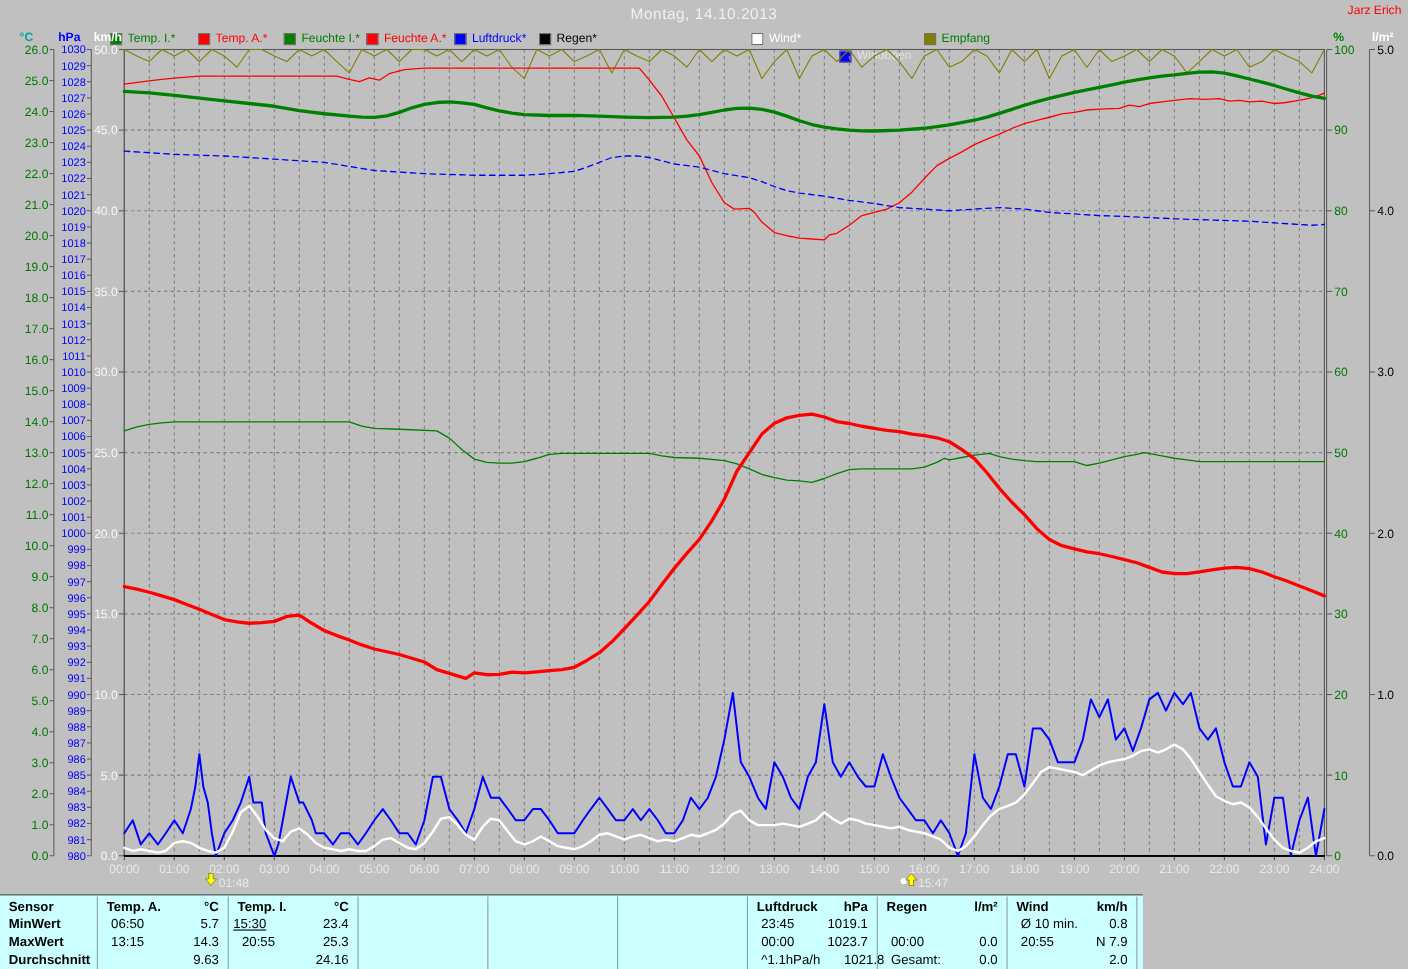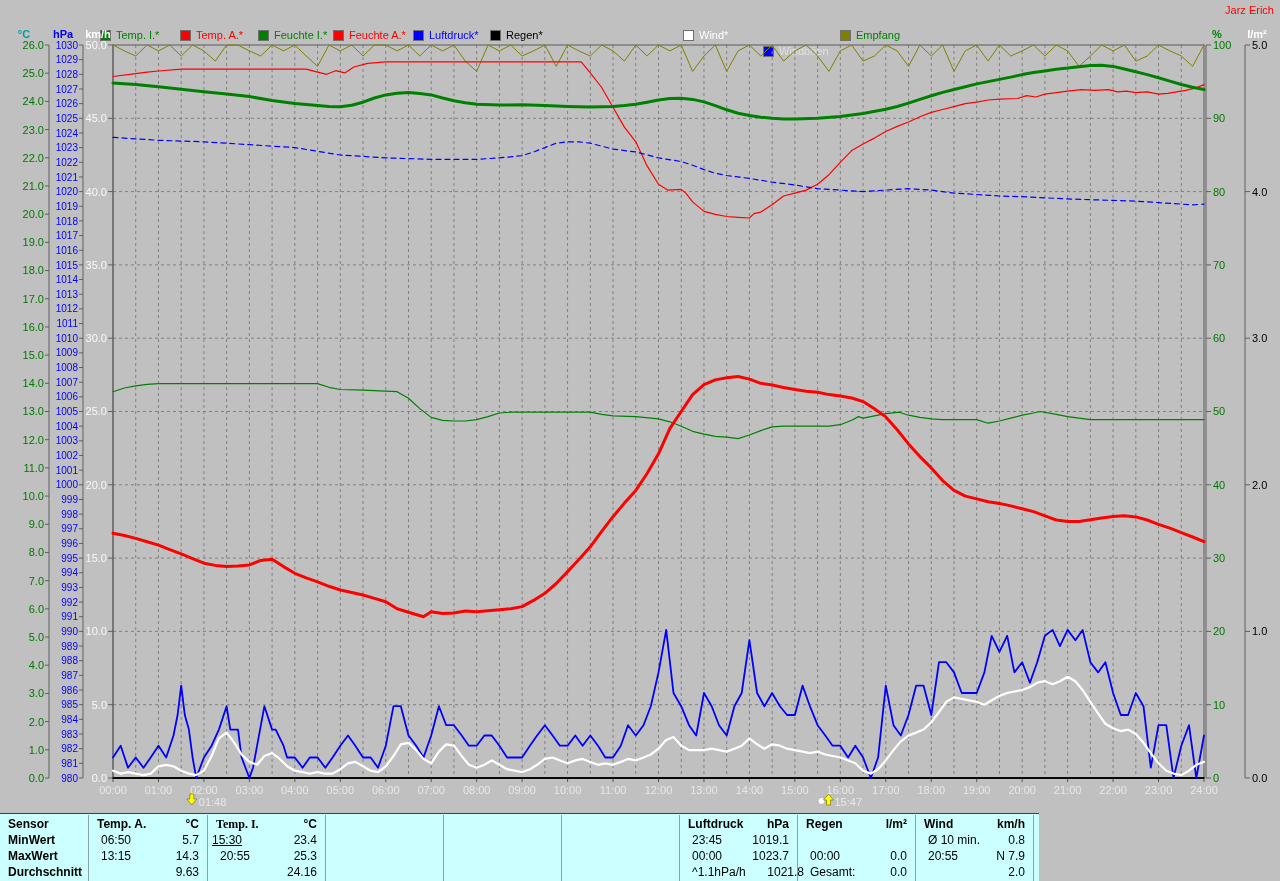--- a/index.html
+++ b/index.html
@@ -14,20 +14,21 @@
   #datatable{position:absolute;top:813px;left:0;width:1039px;height:68px;background:#ccffff;border-top:1px solid #404040;}
   .tcell{position:absolute;font-size:12px;color:#000;white-space:nowrap;line-height:15px;}
   .tbold{font-weight:bold;}
   .tright{transform:translateX(-100%);}
   .tdiv{position:absolute;top:1px;width:1px;height:66px;background:#8aa0a8;}
 </style>
 </head>
 <body>
 
 <div id="screen">
+  <div id="title">Montag, 14.10.2013</div>
   <div id="author">Jarz Erich</div>
   <div id="legend">
       <div class="legend-item" style="left: 100px;">
         <span class="sw" style="background: rgb(0, 128, 0);"></span>
         <span style="color: rgb(0, 128, 0);">Temp. I.*</span>
       </div>
       <div class="legend-item" style="left: 180px;">
         <span class="sw" style="background: rgb(255, 0, 0);"></span>
         <span style="color: rgb(255, 0, 0);">Temp. A.*</span>
       </div>
@@ -440,21 +441,21 @@
       <div class="tdiv" style="left: 797px;"></div>
       <div class="tdiv" style="left: 915px;"></div>
       <div class="tdiv" style="left: 1033px;"></div>
       <div class="tcell tbold" style="left: 97px; top: 3px;">Temp. A.</div>
       <div class="tcell tbold tright" style="left: 199px; top: 3px;">°C</div>
       <div class="tcell" style="left: 101px; top: 19px;">06:50</div>
       <div class="tcell tright" style="left: 199px; top: 19px;">5.7</div>
       <div class="tcell" style="left: 101px; top: 35px;">13:15</div>
       <div class="tcell tright" style="left: 199px; top: 35px;">14.3</div>
       <div class="tcell tright" style="left: 199px; top: 51px; text-align: center;">9.63</div>
-      <div class="tcell tbold" style="left: 216px; top: 3px; font-family: Liberation Serif, serif;">Temp. I.</div>
+      <div class="tcell tbold" style="left: 216px; top: 3px;">Temp. I.</div>
       <div class="tcell tbold tright" style="left: 317px; top: 3px;">°C</div>
       <div class="tcell" style="left: 212px; top: 19px; text-decoration: underline;">15:30</div>
       <div class="tcell tright" style="left: 317px; top: 19px;">23.4</div>
       <div class="tcell" style="left: 220px; top: 35px;">20:55</div>
       <div class="tcell tright" style="left: 317px; top: 35px;">25.3</div>
       <div class="tcell tright" style="left: 317px; top: 51px;">24.16</div>
       <div class="tcell tbold" style="left: 688px; top: 3px;">Luftdruck</div>
       <div class="tcell tbold tright" style="left: 789px; top: 3px;">hPa</div>
       <div class="tcell" style="left: 692px; top: 19px;">23:45</div>
       <div class="tcell tright" style="left: 789px; top: 19px;">1019.1</div>

